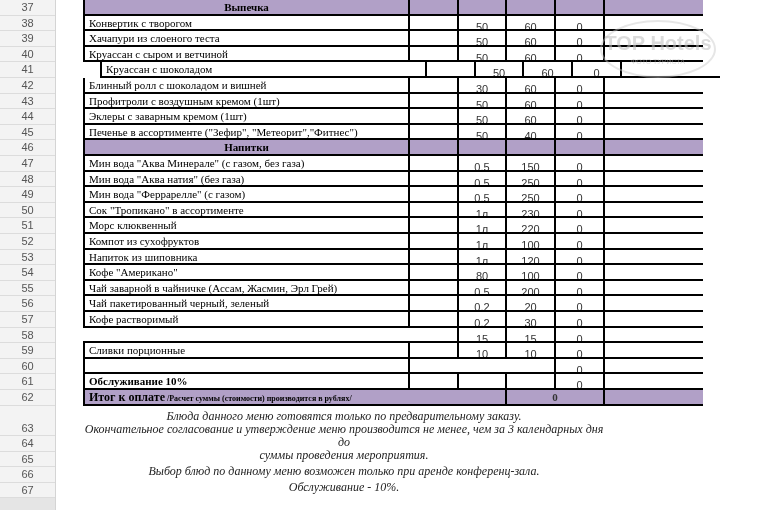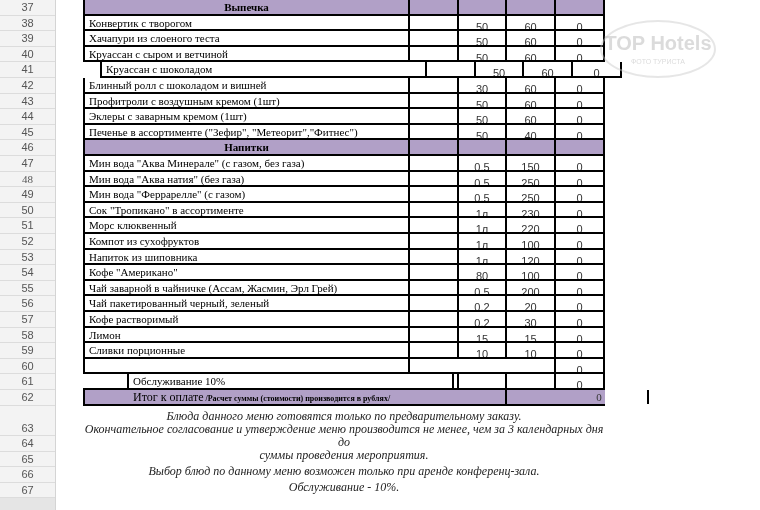--- a/index.html
+++ b/index.html
@@ -2,32 +2,32 @@
 <html><head>
 <meta charset="utf-8">
 <style>
   html, body { margin:0; padding:0; background:#ffffff; }
   body { width:760px; height:510px; position:relative; overflow:hidden; font-family:"Liberation Serif", serif; }
 
   .gutter { position:absolute; left:0; top:0; width:55px; height:510px; background:#e5e5e5; border-right:1px solid #d4d4d4; }
   .gutter .rn { position:absolute; left:0; width:55px; text-align:center; font-family:"Liberation Sans", sans-serif; font-size:11px; color:#555; border-bottom:1px solid #dcdcdc; box-sizing:border-box; background:#f3f3f3; }
 
   .sheet { position:absolute; left:83px; top:0; width:522px; }
-  .row { position:absolute; left:0; width:522px; height:15.6px; box-sizing:border-box;padding-left:26px; }
+  .row { position:absolute; left:0; width:620px; height:15.6px; box-sizing:border-box;padding-left:26px; }
   .cell { position:absolute; top:0; height:100%; box-sizing:border-box; border-right:2px solid #000; overflow:hidden; white-space:nowrap; }
   .row.item { border-bottom:2px solid #000; }
   .row.head { background:#b1a0c7; border-bottom:2px solid #000; }
   .c-name { left:0; width:327px; border-left:2px solid #000; font-size:11px; padding-left:4px; line-height:14px; }
   .c2 { left:327px; width:49px; }
   .c3 { left:376px; width:48px; }
   .c4 { left:424px; width:49px; }
   .c5 { left:473px; width:49px; }
   .num { font-family:"Liberation Sans", sans-serif; font-size:11px; color:#333; text-align:center; line-height:22px; }
   .head .c-name { text-align:center; font-weight:bold; padding-left:0; }
-  .bold { font-weight:normal;margin-left:44px; }
+  .bold { font-weight:bold; }
   .small { font-size:8px; font-weight:bold; }
 
   .notes { position:absolute; left:83px; top:410px; width:522px; text-align:center; font-style:italic; font-size:12px; color:#222; line-height:13px; }
   .notes div { margin:0; }
 
   .watermark { position:absolute; left:600px; top:20px; width:112px; height:54px; border:2px solid rgba(200,200,200,0.45); border-radius:50%; color:rgba(190,190,190,0.55); font-family:"Liberation Sans", sans-serif; text-align:center; }
   .watermark .wm-main { font-size:20px; font-weight:bold; line-height:30px; margin-top:6px; }
   .watermark .wm-sub { font-size:7px; line-height:8px; }
 </style>
 </head>
@@ -38,21 +38,21 @@
     <div class="rn" style="top: 15.6px; height: 15.6px; line-height: 15.6px;">38</div>
     <div class="rn" style="top: 31.2px; height: 15.6px; line-height: 15.6px;">39</div>
     <div class="rn" style="top: 46.8px; height: 15.6px; line-height: 15.6px;">40</div>
     <div class="rn" style="top: 62.4px; height: 15.6px; line-height: 15.6px;">41</div>
     <div class="rn" style="top: 78px; height: 15.6px; line-height: 15.6px;">42</div>
     <div class="rn" style="top: 93.6px; height: 15.6px; line-height: 15.6px;">43</div>
     <div class="rn" style="top: 109.2px; height: 15.6px; line-height: 15.6px;">44</div>
     <div class="rn" style="top: 124.8px; height: 15.6px; line-height: 15.6px;">45</div>
     <div class="rn" style="top: 140.4px; height: 15.6px; line-height: 15.6px;">46</div>
     <div class="rn" style="top: 156px; height: 15.6px; line-height: 15.6px;">47</div>
-    <div class="rn" style="top: 171.6px; height: 15.6px; line-height: 15.6px; font-family: Liberation Serif, serif;">48</div>
+    <div class="rn" style="top: 171.6px; height: 15.6px; line-height: 15.6px;">48</div>
     <div class="rn" style="top: 187.2px; height: 15.6px; line-height: 15.6px;">49</div>
     <div class="rn" style="top: 202.8px; height: 15.6px; line-height: 15.6px;">50</div>
     <div class="rn" style="top: 218.4px; height: 15.6px; line-height: 15.6px;">51</div>
     <div class="rn" style="top: 234px; height: 15.6px; line-height: 15.6px;">52</div>
     <div class="rn" style="top: 249.6px; height: 15.6px; line-height: 15.6px;">53</div>
     <div class="rn" style="top: 265.2px; height: 15.6px; line-height: 15.6px;">54</div>
     <div class="rn" style="top: 280.8px; height: 15.6px; line-height: 15.6px;">55</div>
     <div class="rn" style="top: 296.4px; height: 15.6px; line-height: 15.6px;">56</div>
     <div class="rn" style="top: 312px; height: 15.6px; line-height: 15.6px;">57</div>
     <div class="rn" style="top: 327.6px; height: 15.6px; line-height: 15.6px;">58</div>
@@ -209,21 +209,20 @@
       <div class="cell c5 num">0</div>
     </div>
     <div class="row item" style="top: 312px;">
       <div class="cell c-name">Кофе растворимый</div>
       <div class="cell c2 num"></div>
       <div class="cell c3 num">0.2</div>
       <div class="cell c4 num">30</div>
       <div class="cell c5 num">0</div>
     </div>
     <div class="row item" style="top: 327.6px;">
-      <div class="cell c-name">Лимон</div>
       <div class="cell c2 num"></div>
       <div class="cell c3 num">15</div>
       <div class="cell c4 num">15</div>
       <div class="cell c5 num">0</div>
     </div>
     <div class="row item" style="top: 343.2px;">
       <div class="cell c-name">Сливки порционные</div>
       <div class="cell c2 num"></div>
       <div class="cell c3 num">10</div>
       <div class="cell c4 num">10</div>

